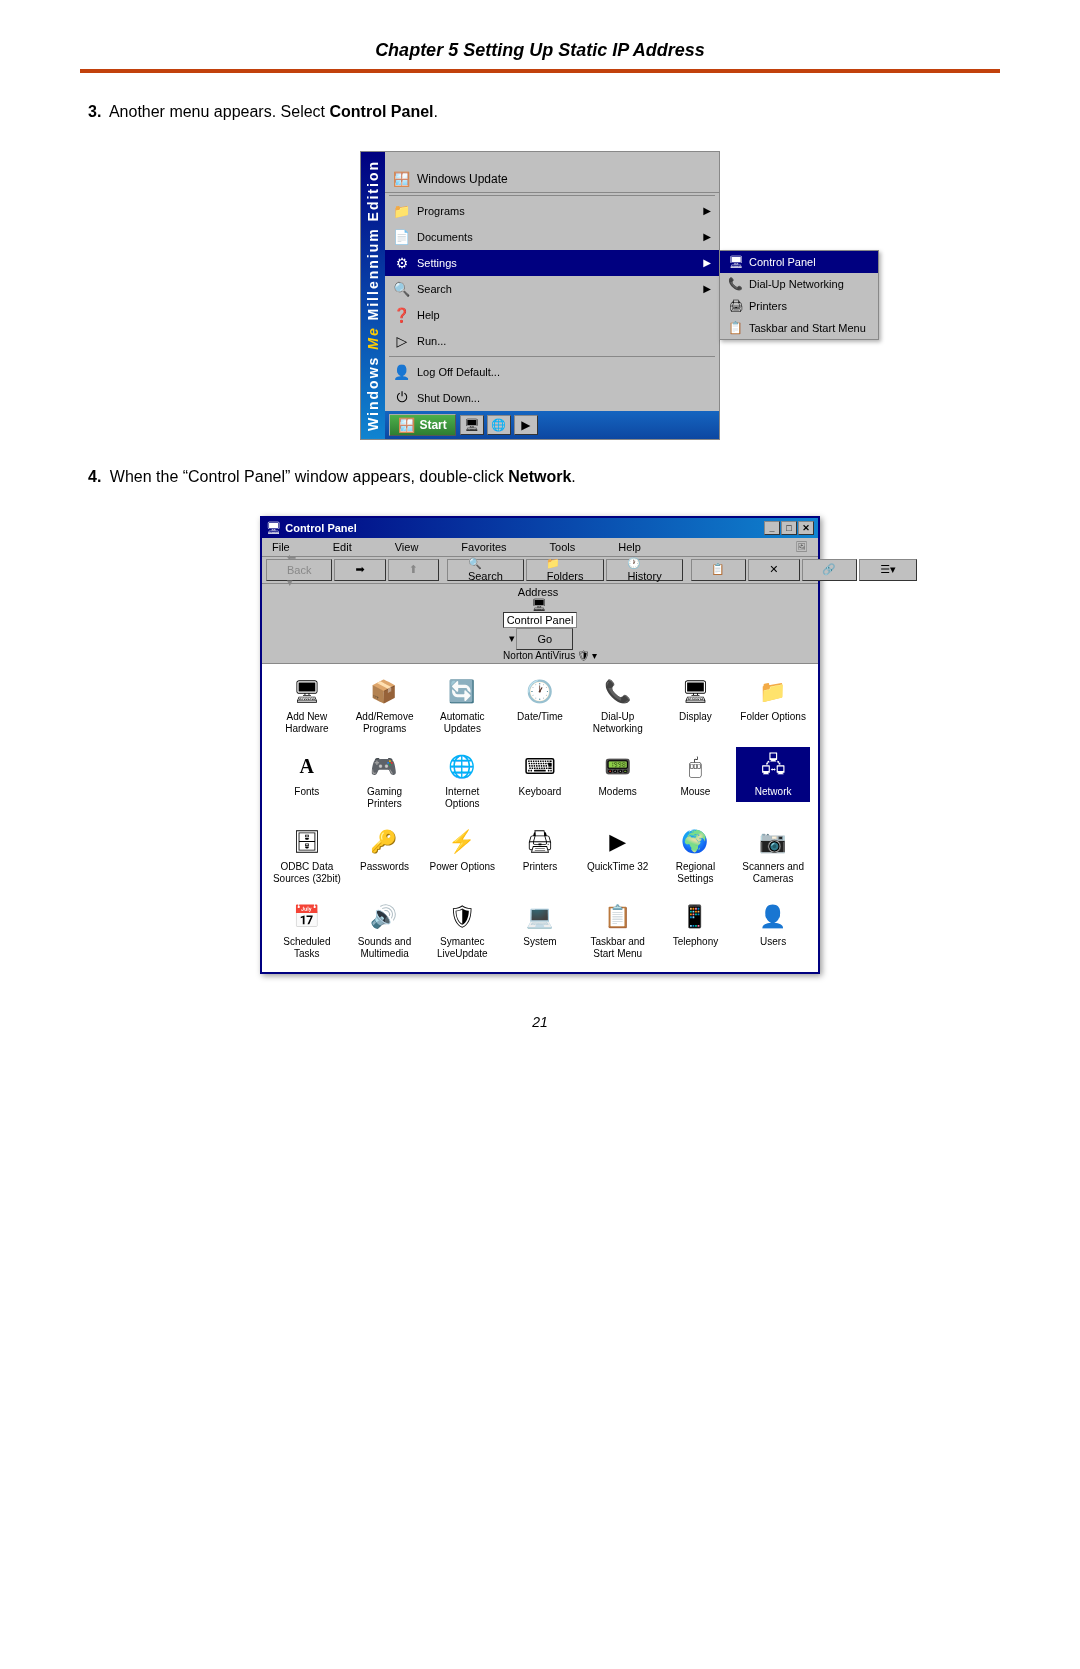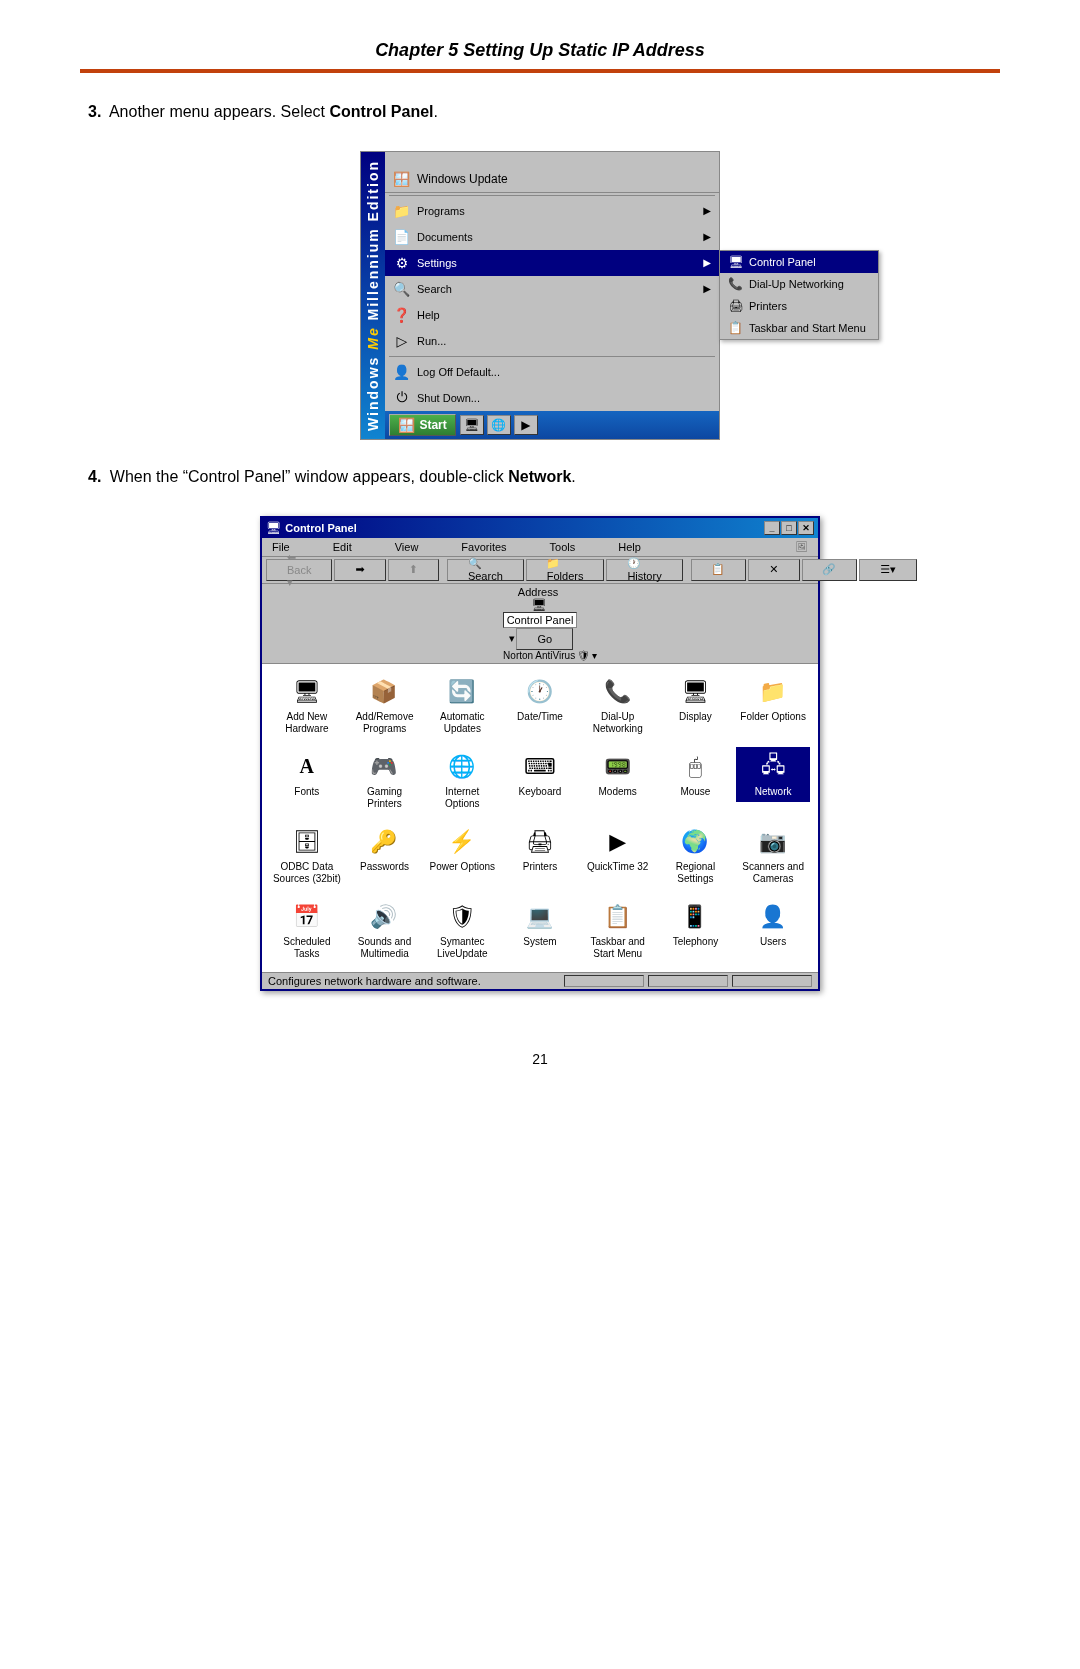--- a/index.html
+++ b/index.html
@@ -362,22 +362,23 @@
       flex: 1;
     }
     .cp-statusbar-section {
       border: 1px inset #888;
       padding: 1px 4px;
       min-width: 80px;
     }
     .page-number {
       text-align: center;
       font-size: 14px;
-      margin-top: 60px;
+      margin-top: 40px;
       font-family: Arial, sans-serif;
+      font-style: italic;
     }
   </style>
 </head>
 <body>
 
 <div class="chapter-title">Chapter 5  Setting Up Static IP Address</div>
 
 <div class="step">
   <span class="step-num">3.</span>
   <span class="step-text">
@@ -683,22 +684,16 @@
         <div class="cp-item-icon">📱</div>
         <div class="cp-item-label">Telephony</div>
       </div>
 
       <div class="cp-item">
         <div class="cp-item-icon">👤</div>
         <div class="cp-item-label">Users</div>
       </div>
     </div>
 
-    <div class="cp-statusbar">
-      <div class="cp-statusbar-text">Configures network hardware and software.</div>
-      <div class="cp-statusbar-section"></div>
-      <div class="cp-statusbar-section"></div>
-      <div class="cp-statusbar-section" style="width:12px;"></div>
-    </div>
   </div>
 </div>
 
 <div class="page-number">21</div>
 
 </body></html>

